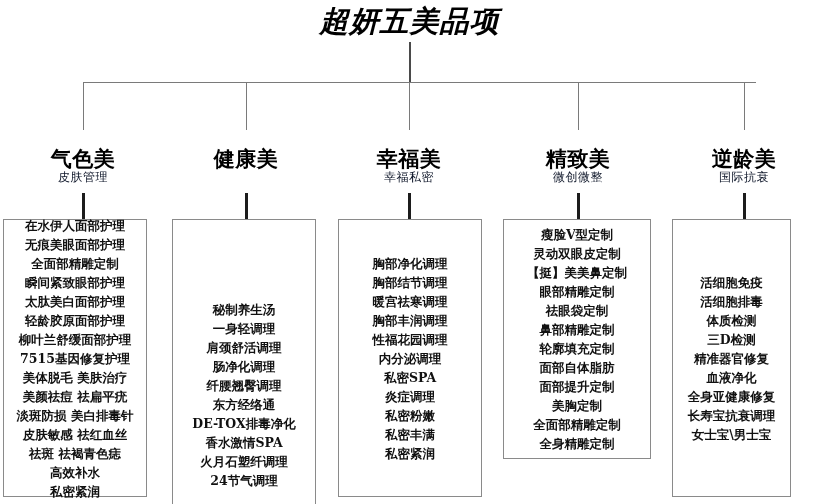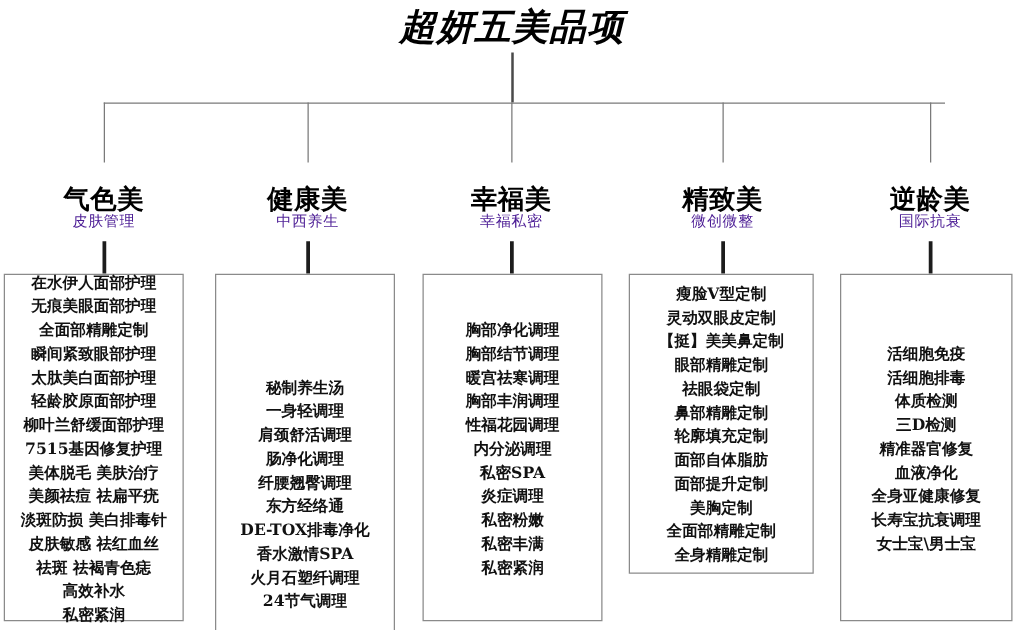--- a/index.html
+++ b/index.html
@@ -67,21 +67,21 @@
     font-size: 21px;
     font-weight: bold;
     color: #000000;
     line-height: 21px;
     letter-spacing: 0.5px;
   }
   .col-head-sub {
     font-family: "DejaVu Serif", "Liberation Serif", serif;
     font-size: 12px;
     font-weight: normal;
-    color: #4c1d95;
+    color: #0f172a;
     line-height: 17px;
     letter-spacing: 0.5px;
   }
 
   
   .col-box {
     position: absolute;
     box-sizing: border-box;
     border: 1px solid #8a8a8a;
     background: #ffffff;
@@ -135,21 +135,20 @@
     <div class="item">美颜祛痘 祛扁平疣</div>
     <div class="item">淡斑防损 美白排毒针</div>
     <div class="item">皮肤敏感 祛红血丝</div>
     <div class="item">祛斑  祛褐青色痣</div>
     <div class="item">高效补水</div>
     <div class="item">私密紧润</div>
   </div>
 
   <div class="col-head" style="left:171px; top:148px; width:150px;">
     <div class="col-head-title">健康美</div>
-    <div class="col-head-sub">中西养生</div>
   </div>
   <div class="connector head-stem" style="left:245px; top:193px; height:26px;"></div>
   <div class="col-box" style="left:172px; top:219px; width:144px; height:352px;">
     <div class="item">秘制养生汤</div>
     <div class="item">一身轻调理</div>
     <div class="item">肩颈舒活调理</div>
     <div class="item">肠净化调理</div>
     <div class="item">纤腰翘臀调理</div>
     <div class="item">东方经络通</div>
     <div class="item">DE-TOX排毒净化</div>
@@ -195,21 +194,21 @@
     <div class="item">美胸定制</div>
     <div class="item">全面部精雕定制</div>
     <div class="item">全身精雕定制</div>
   </div>
 
   <div class="col-head" style="left:669px; top:148px; width:150px;">
     <div class="col-head-title">逆龄美</div>
     <div class="col-head-sub">国际抗衰</div>
   </div>
   <div class="connector head-stem" style="left:743px; top:193px; height:26px;"></div>
-  <div class="col-box" style="left:672px; top:219px; width:138px; height:278px;">
+  <div class="col-box" style="left:672px; top:219px; width:119px; height:278px;">
     <div class="item">活细胞免疫</div>
     <div class="item">活细胞排毒</div>
     <div class="item">体质检测</div>
     <div class="item">三D检测</div>
     <div class="item">精准器官修复</div>
     <div class="item">血液净化</div>
     <div class="item">全身亚健康修复</div>
     <div class="item">长寿宝抗衰调理</div>
     <div class="item">女士宝\男士宝</div>
   </div>

